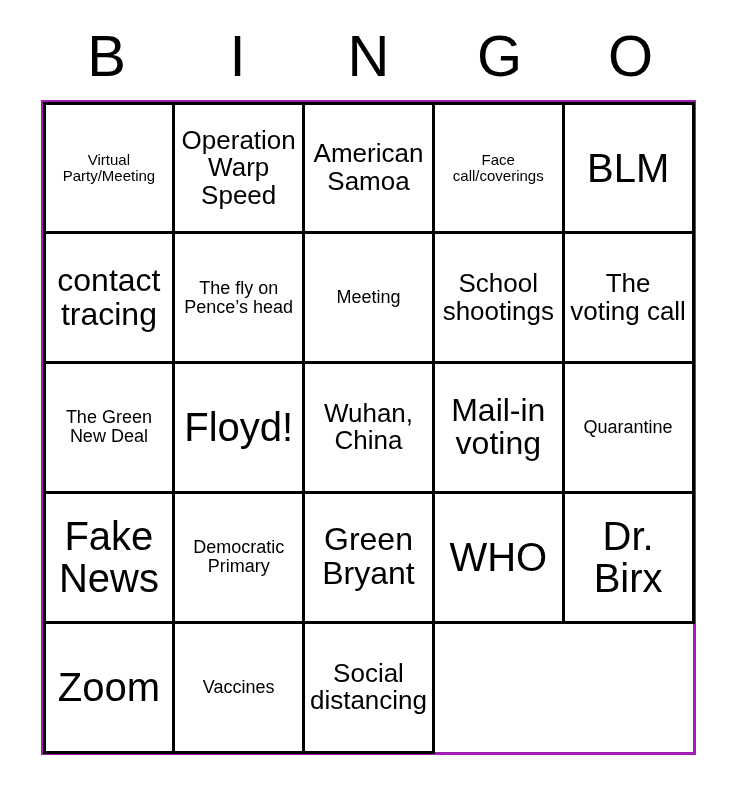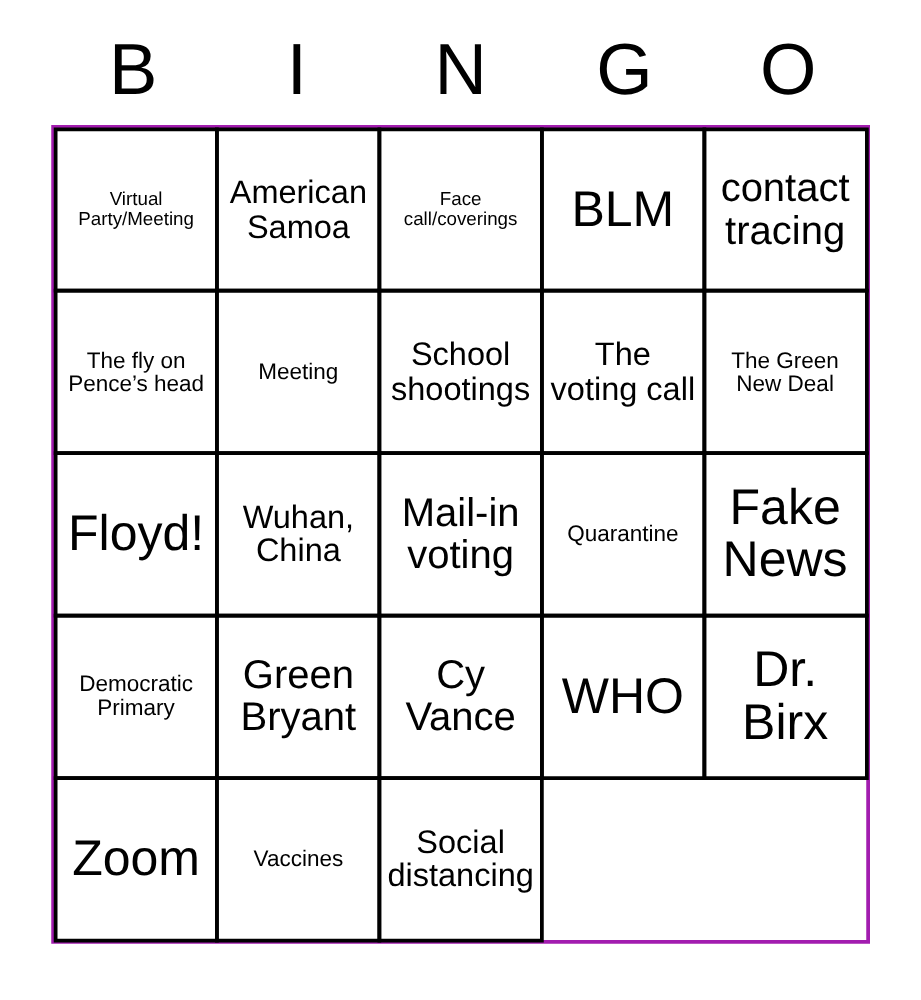--- a/index.html
+++ b/index.html
@@ -83,20 +83,23 @@
     <div class="header-letter">N</div>
     <div class="header-letter">G</div>
     <div class="header-letter">O</div>
   </div>
 
   <div class="grid">
     <div class="cell">
         <span class="cell-text fs-xs">Virtual Party/Meeting</span>
       </div>
     <div class="cell">
+        <span class="cell-text fs-m">Operation Warp Speed</span>
+      </div>
+    <div class="cell">
         <span class="cell-text fs-m">American Samoa</span>
       </div>
     <div class="cell">
         <span class="cell-text fs-xs">Face call/coverings</span>
       </div>
 
     <div class="cell">
         <span class="cell-text fs-xl">BLM</span>
       </div>
     <div class="cell">
@@ -133,23 +136,20 @@
       </div>
     <div class="cell">
         <span class="cell-text fs-xl">Fake News</span>
       </div>
     <div class="cell">
         <span class="cell-text fs-s">Democratic Primary</span>
       </div>
     <div class="cell">
         <span class="cell-text fs-l">Green Bryant</span>
       </div>
-    <div class="cell">
-        <span class="cell-text fs-l">Cy Vance</span>
-      </div>
 
     <div class="cell">
         <span class="cell-text fs-xl">WHO</span>
       </div>
     <div class="cell">
         <span class="cell-text fs-xl">Dr. Birx</span>
       </div>
     <div class="cell">
         <span class="cell-text fs-xl">Zoom</span>
       </div>

